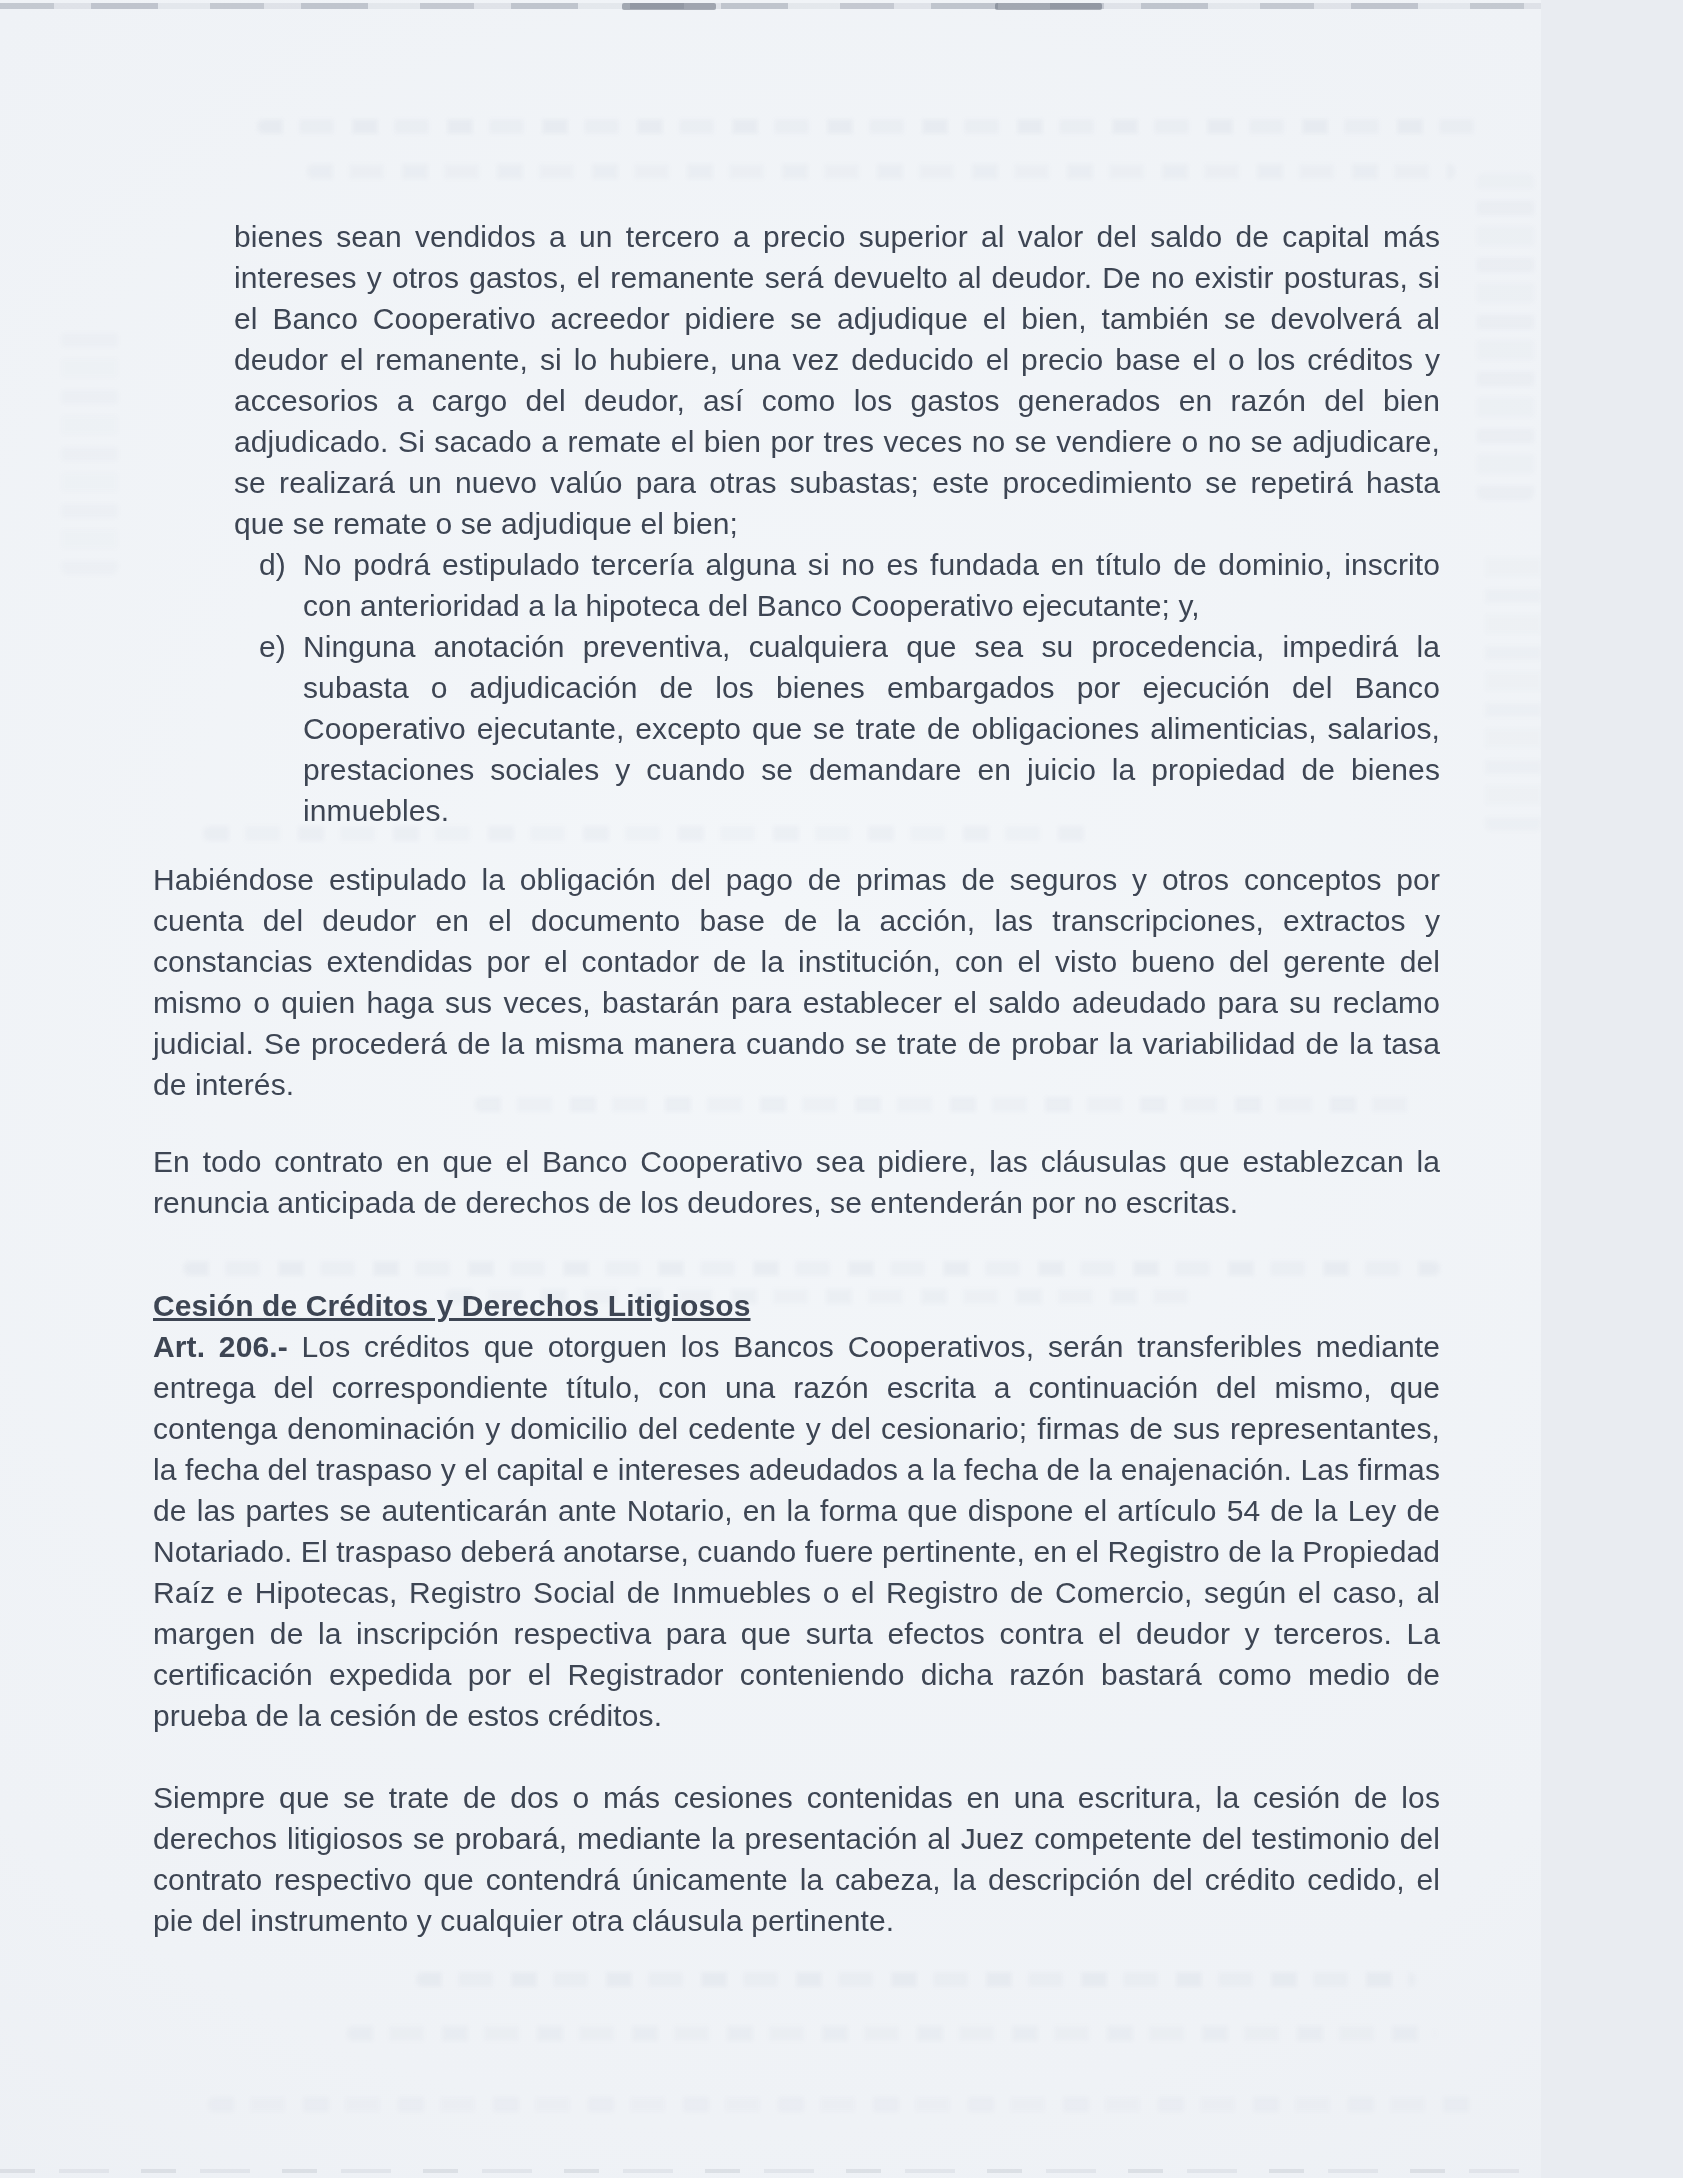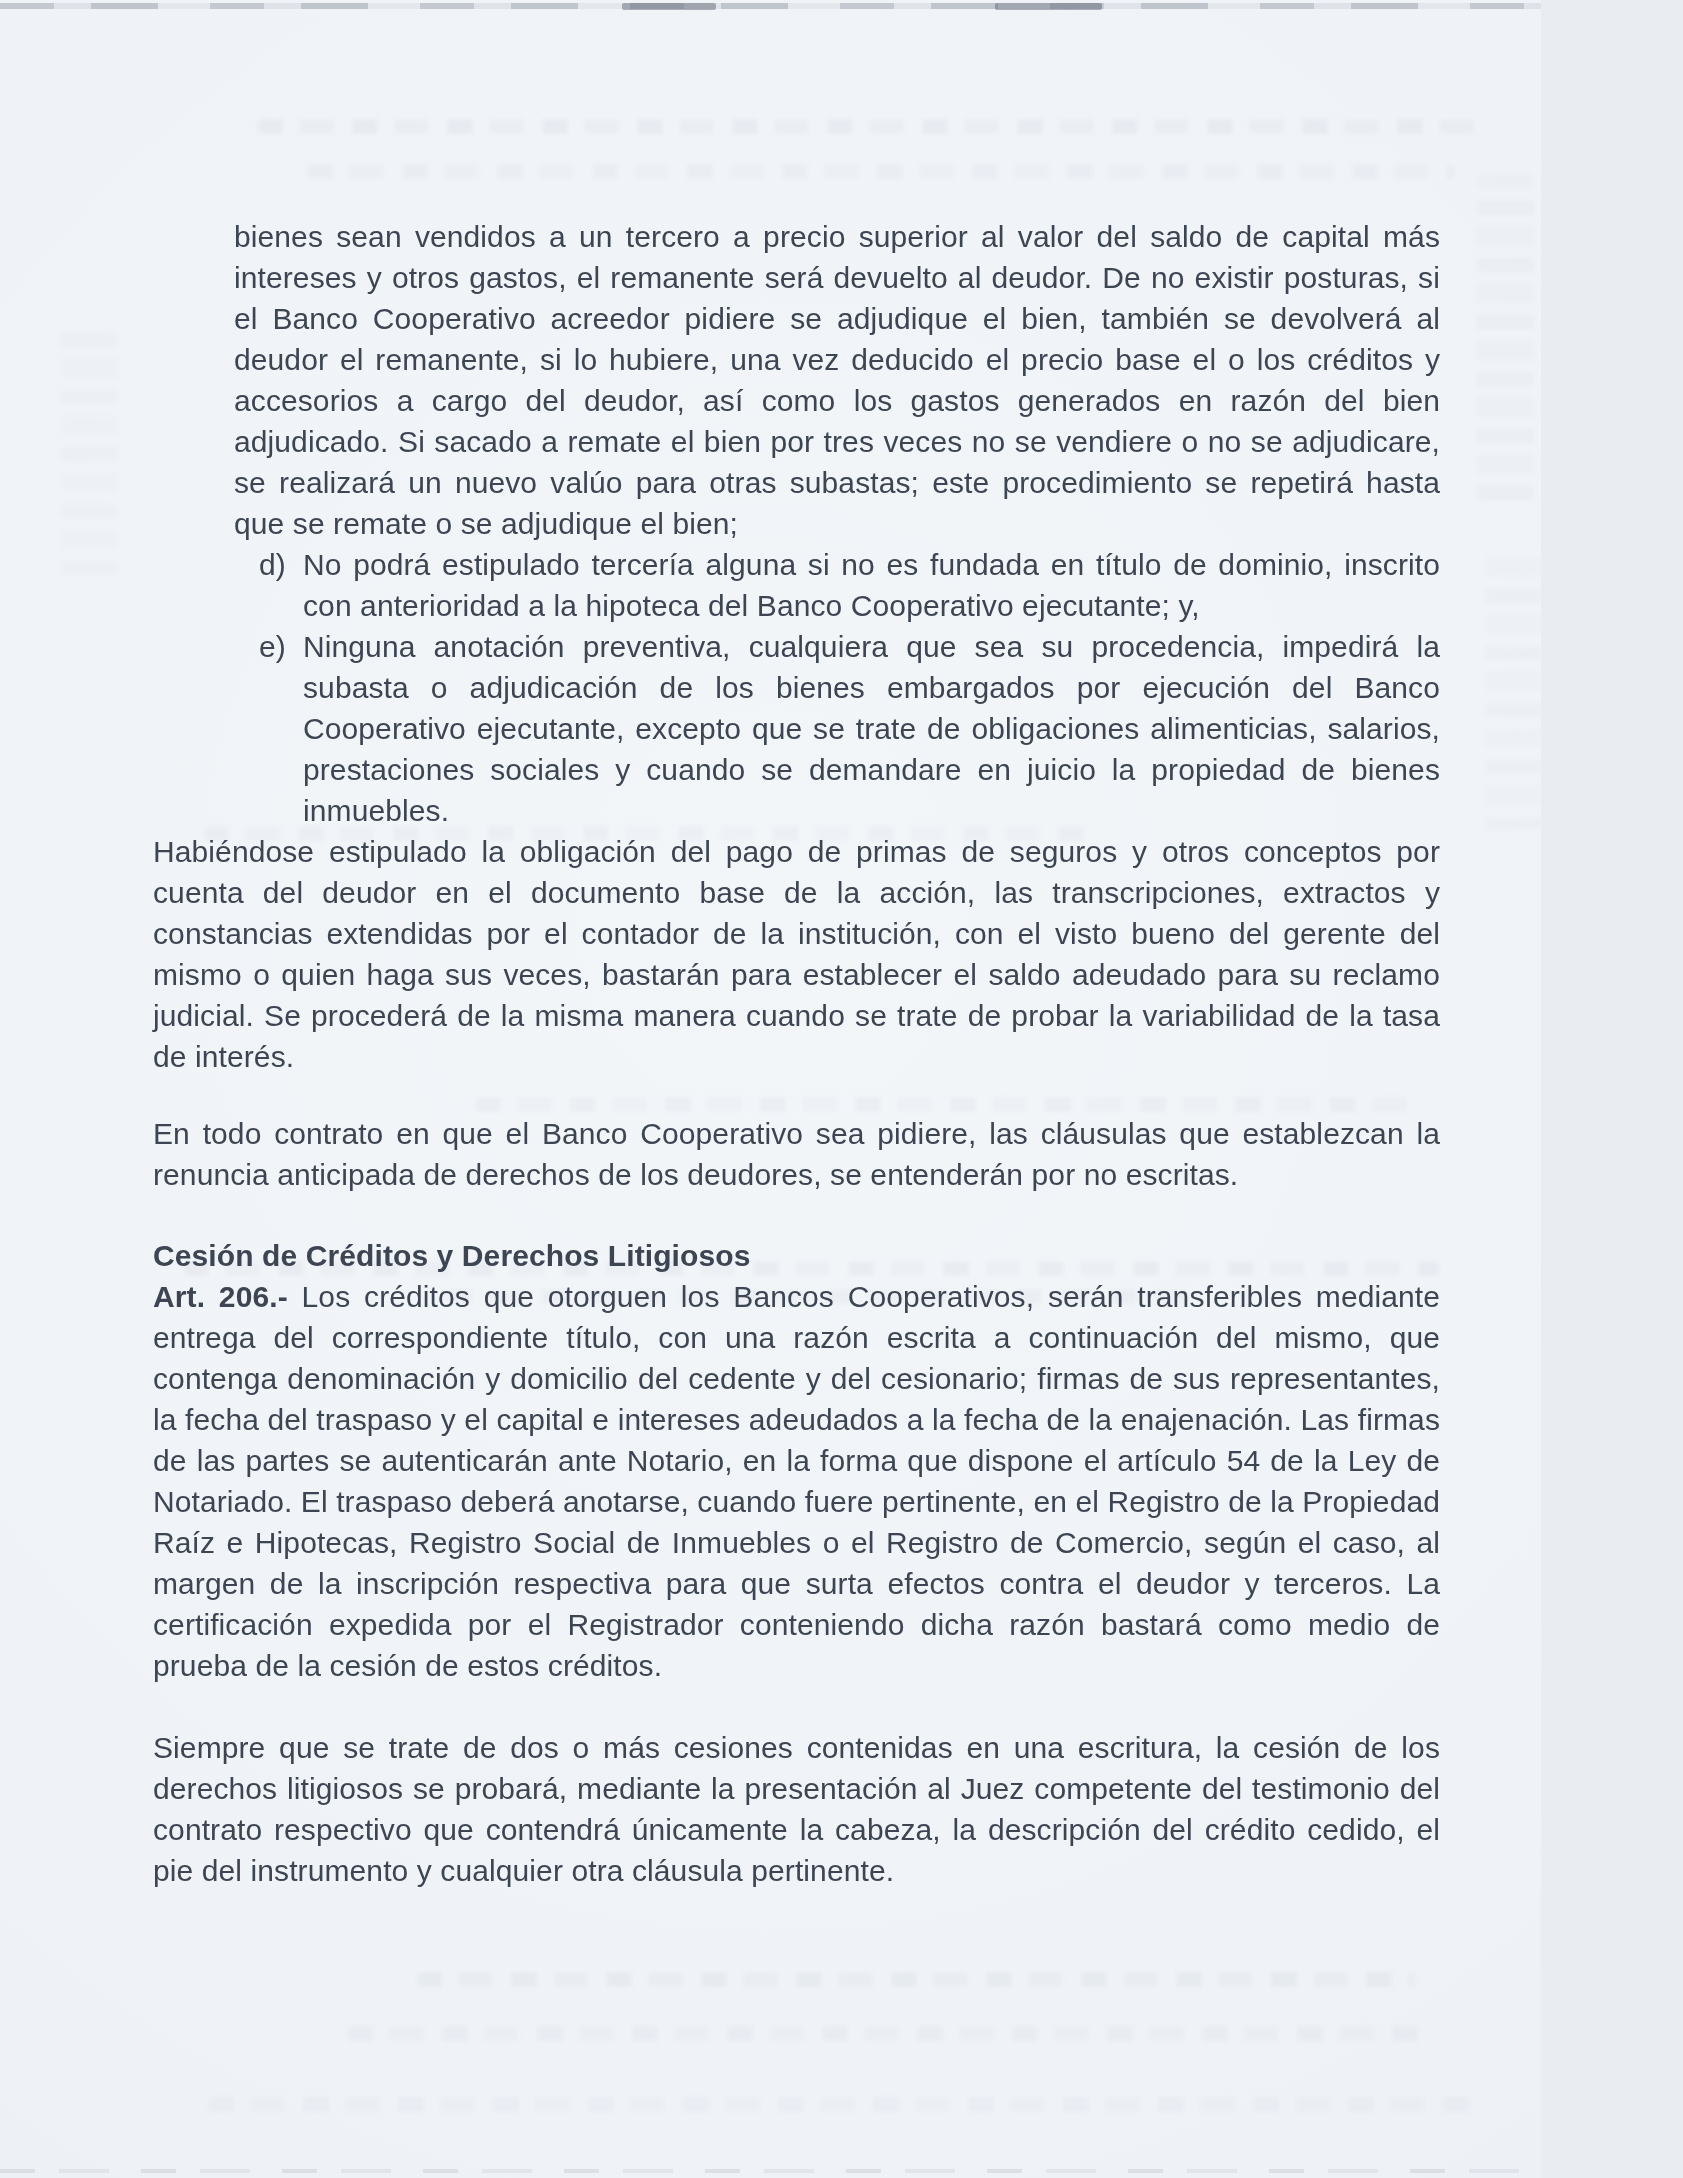--- a/index.html
+++ b/index.html
@@ -63,24 +63,24 @@
   .content {
     position: absolute; left: 153px; top: 216px; width: 1287px;
     color: #3d4553;
     font-size: 30px; line-height: 41px;
     text-align: justify; letter-spacing: 0.1px;
   }
   .para { margin: 0; }
   .indent { margin-left: 81px; }
   .li { margin-left: 150px; position: relative; }
   .li .marker { position: absolute; left: -44px; top: 0; }
-  .mt28 { }
+  .mt28 { margin-top: 28px; }
   .mt36 { margin-top: 36px; }
   .mt25 { margin-top: 41px; }
-  .heading { margin: 40px 0 0 0; font-size: 30px; line-height: 41px; font-weight: 700; text-align: left; }
+  .heading { margin: 62px 0 0 0; font-size: 30px; line-height: 41px; font-weight: 700; text-align: left; text-decoration: underline; }
   b { font-weight: 700; }
 </style>
 </head>
 <body>
 
 <div class="page">
 
   <div class="scan-top"></div>
   <div class="scan-top-dark std1"></div>
   <div class="scan-top-dark std2"></div>

